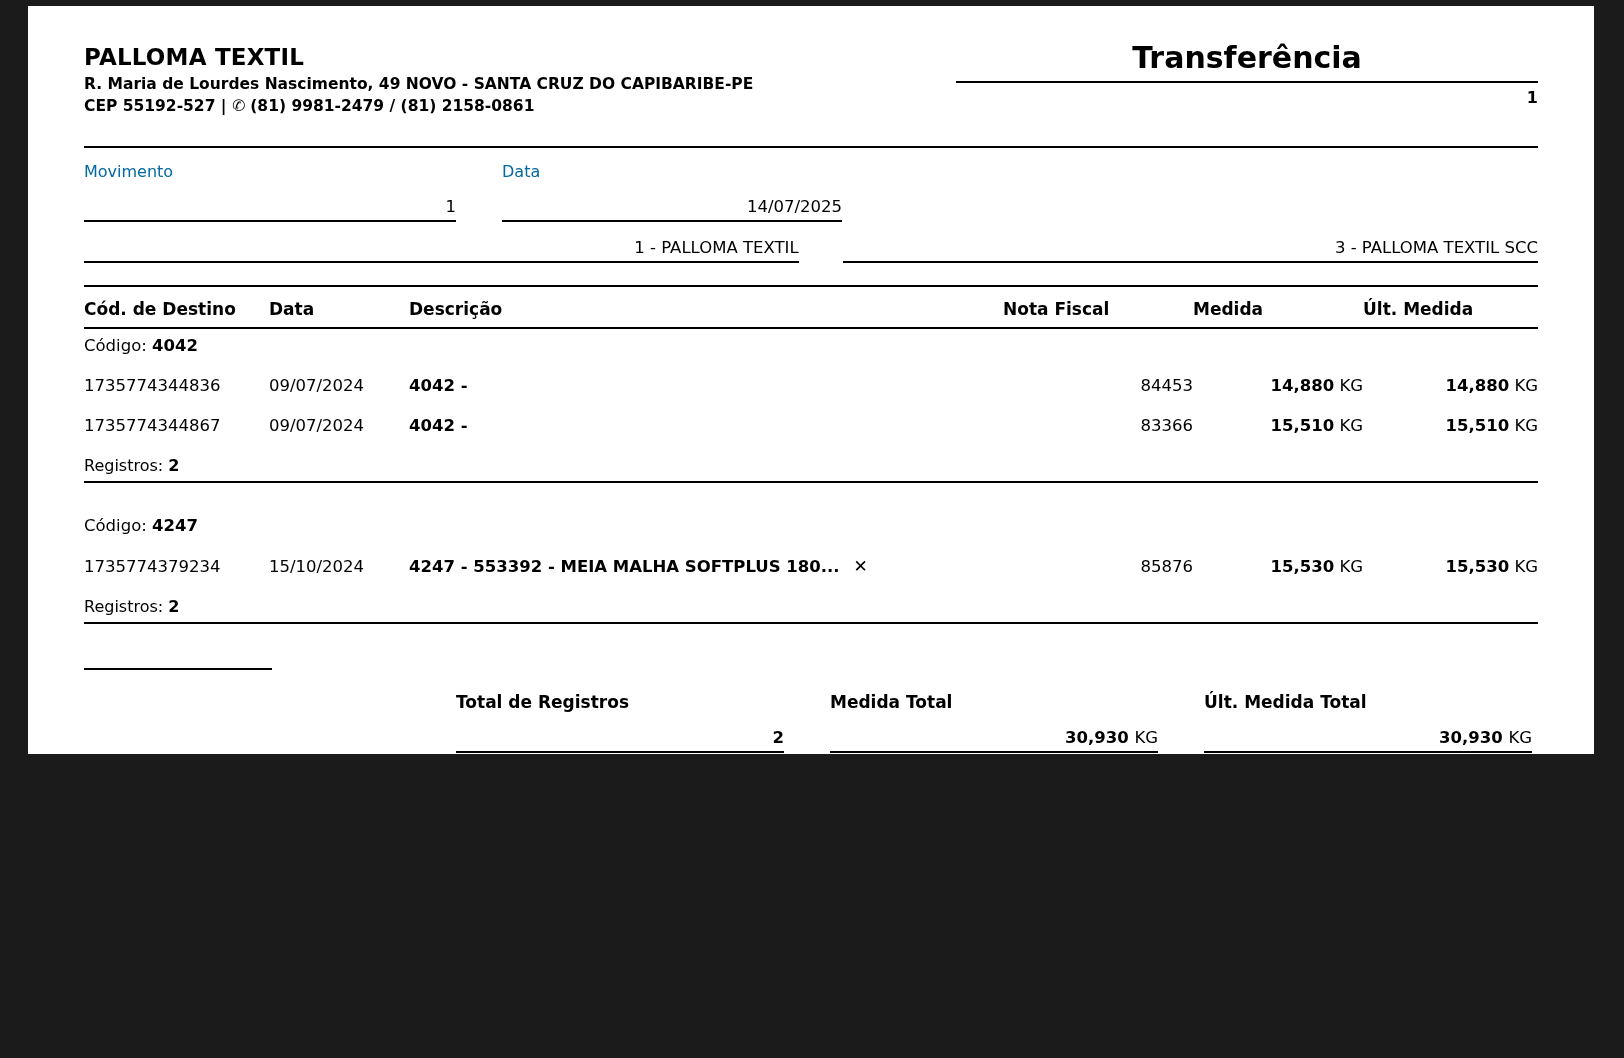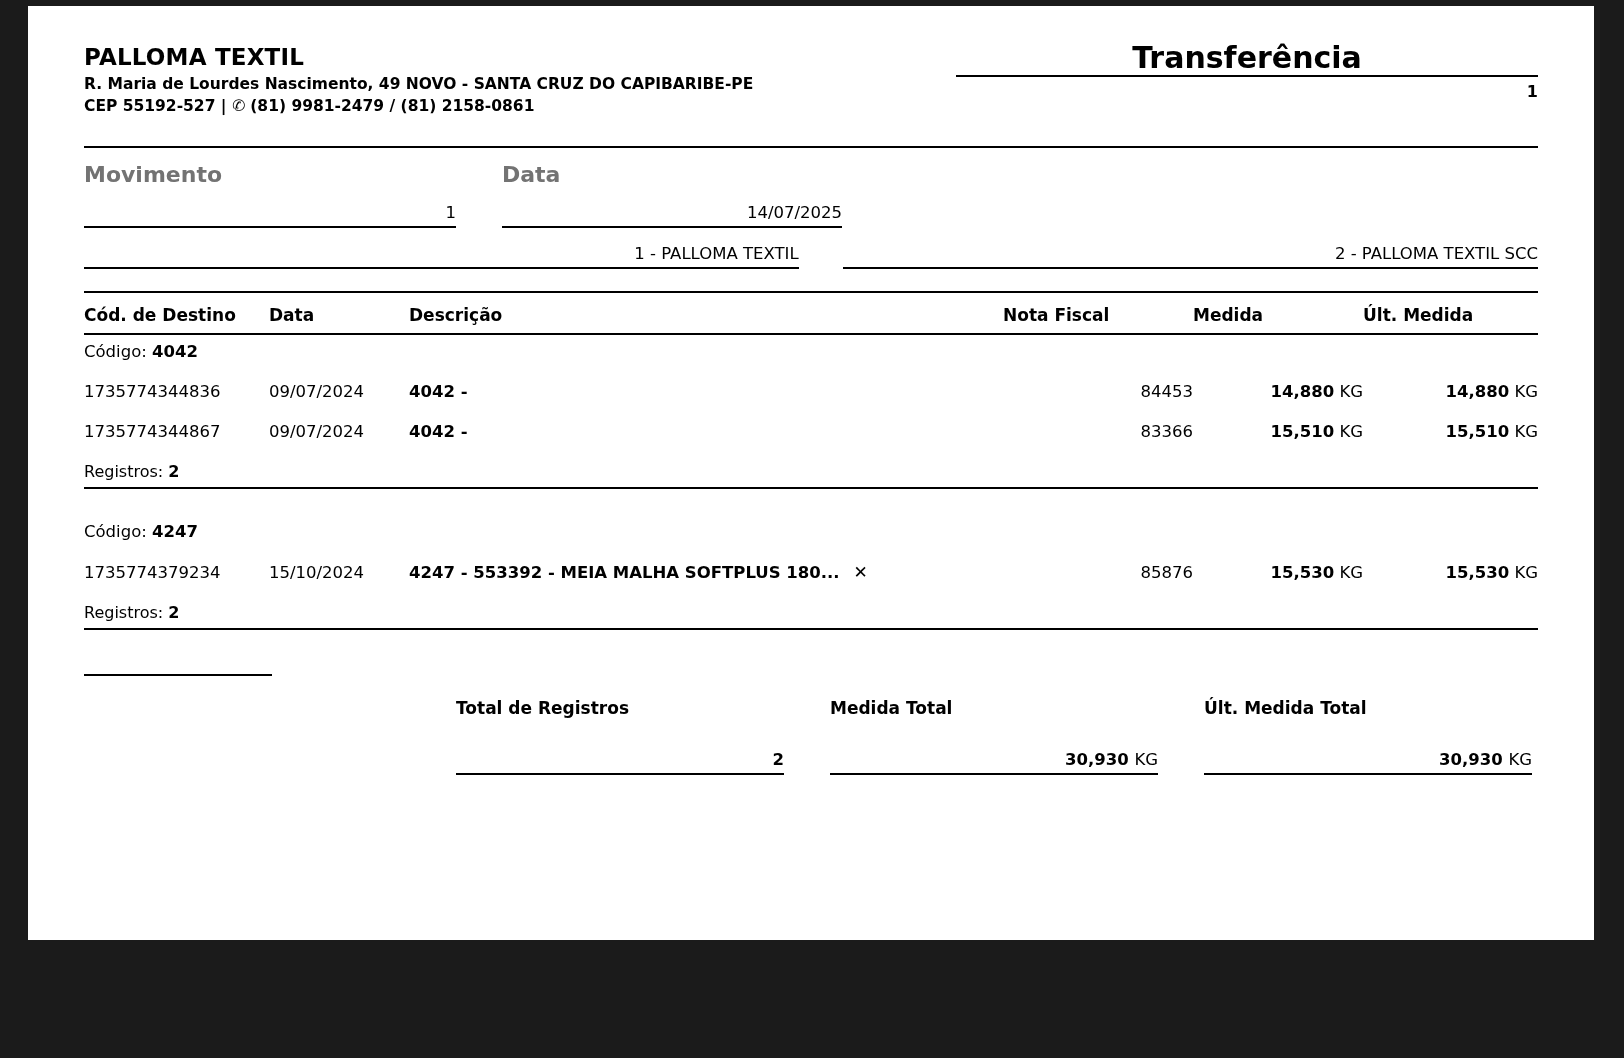--- a/index.html
+++ b/index.html
@@ -11,21 +11,21 @@
     width: 1624px;
     height: 1058px;
     font-family: "DejaVu Sans", "Liberation Sans", sans-serif;
     overflow: hidden;
   }
   .page {
     position: absolute;
     left: 28px;
     top: 6px;
     width: 1566px;
-    height: 934px;
+    height: 748px;
     background: #ffffff;
     box-sizing: border-box;
     padding: 38px 56px 0 56px;
   }
   .hdr {
     position: relative;
     height: 86px;
   }
   .company-name {
     font-size: 23px;
@@ -44,20 +44,21 @@
     position: absolute;
     right: 0;
     top: -4px;
     width: 582px;
     text-align: center;
   }
   .doc-title {
     font-size: 30px;
     font-weight: bold;
     color: #000;
+    padding-bottom: 6px;
     border-bottom: 2px solid #000;
     display: block;
   }
   .page-num {
     text-align: right;
     font-size: 16px;
     font-weight: bold;
     padding-top: 5px;
   }
   .rule {
@@ -66,23 +67,23 @@
     margin: 16px 0 0 0;
   }
   .fields-row {
     display: flex;
     margin-top: 14px;
   }
   .field {
     box-sizing: border-box;
   }
   .field-label {
-    font-size: 22px;
-    font-weight: bold;
-    color: #737373;
+    font-size: 16px;
+    font-weight: normal;
+    color: #0369a1;
     margin-bottom: 16px;
   }
   .field-value {
     font-size: 16.5px;
     color: #000;
     text-align: right;
     border-bottom: 2px solid #000;
     padding-bottom: 4px;
   }
   .f-movimento { width: 372px; margin-right: 46px; }
@@ -154,21 +155,21 @@
     display: flex;
     margin-top: 22px;
   }
   .t-spacer { width: 372px; }
   .t-reg { width: 328px; margin-right: 46px; }
   .t-med { width: 328px; margin-right: 46px; }
   .t-ult { width: 328px; }
   .t-label {
     font-size: 17px;
     font-weight: bold;
-    margin-bottom: 32px;
+    margin-bottom: 16px;
   }
   .t-value {
     font-size: 16.5px;
     text-align: right;
     border-bottom: 2px solid #000;
     padding-bottom: 4px;
     font-weight: bold;
   }
 </style>
 </head>
@@ -198,21 +199,21 @@
       <div class="field-label">Data</div>
       <div class="field-value">14/07/2025</div>
     </div>
   </div>
 
   <div class="fields-row row2">
     <div class="field f-origem">
       <div class="field-value">1 - PALLOMA TEXTIL</div>
     </div>
     <div class="field f-destino">
-      <div class="field-value">2 - PALLOMA TEXTIL SCC</div>
+      <div class="field-value">3 - PALLOMA TEXTIL SCC</div>
     </div>
   </div>
 
   <hr class="sep-rule">
 
   <table class="items">
     <thead>
       <tr>
         <th class="c-barras">Cód. de Destino</th>
         <th class="c-data">Data</th>

